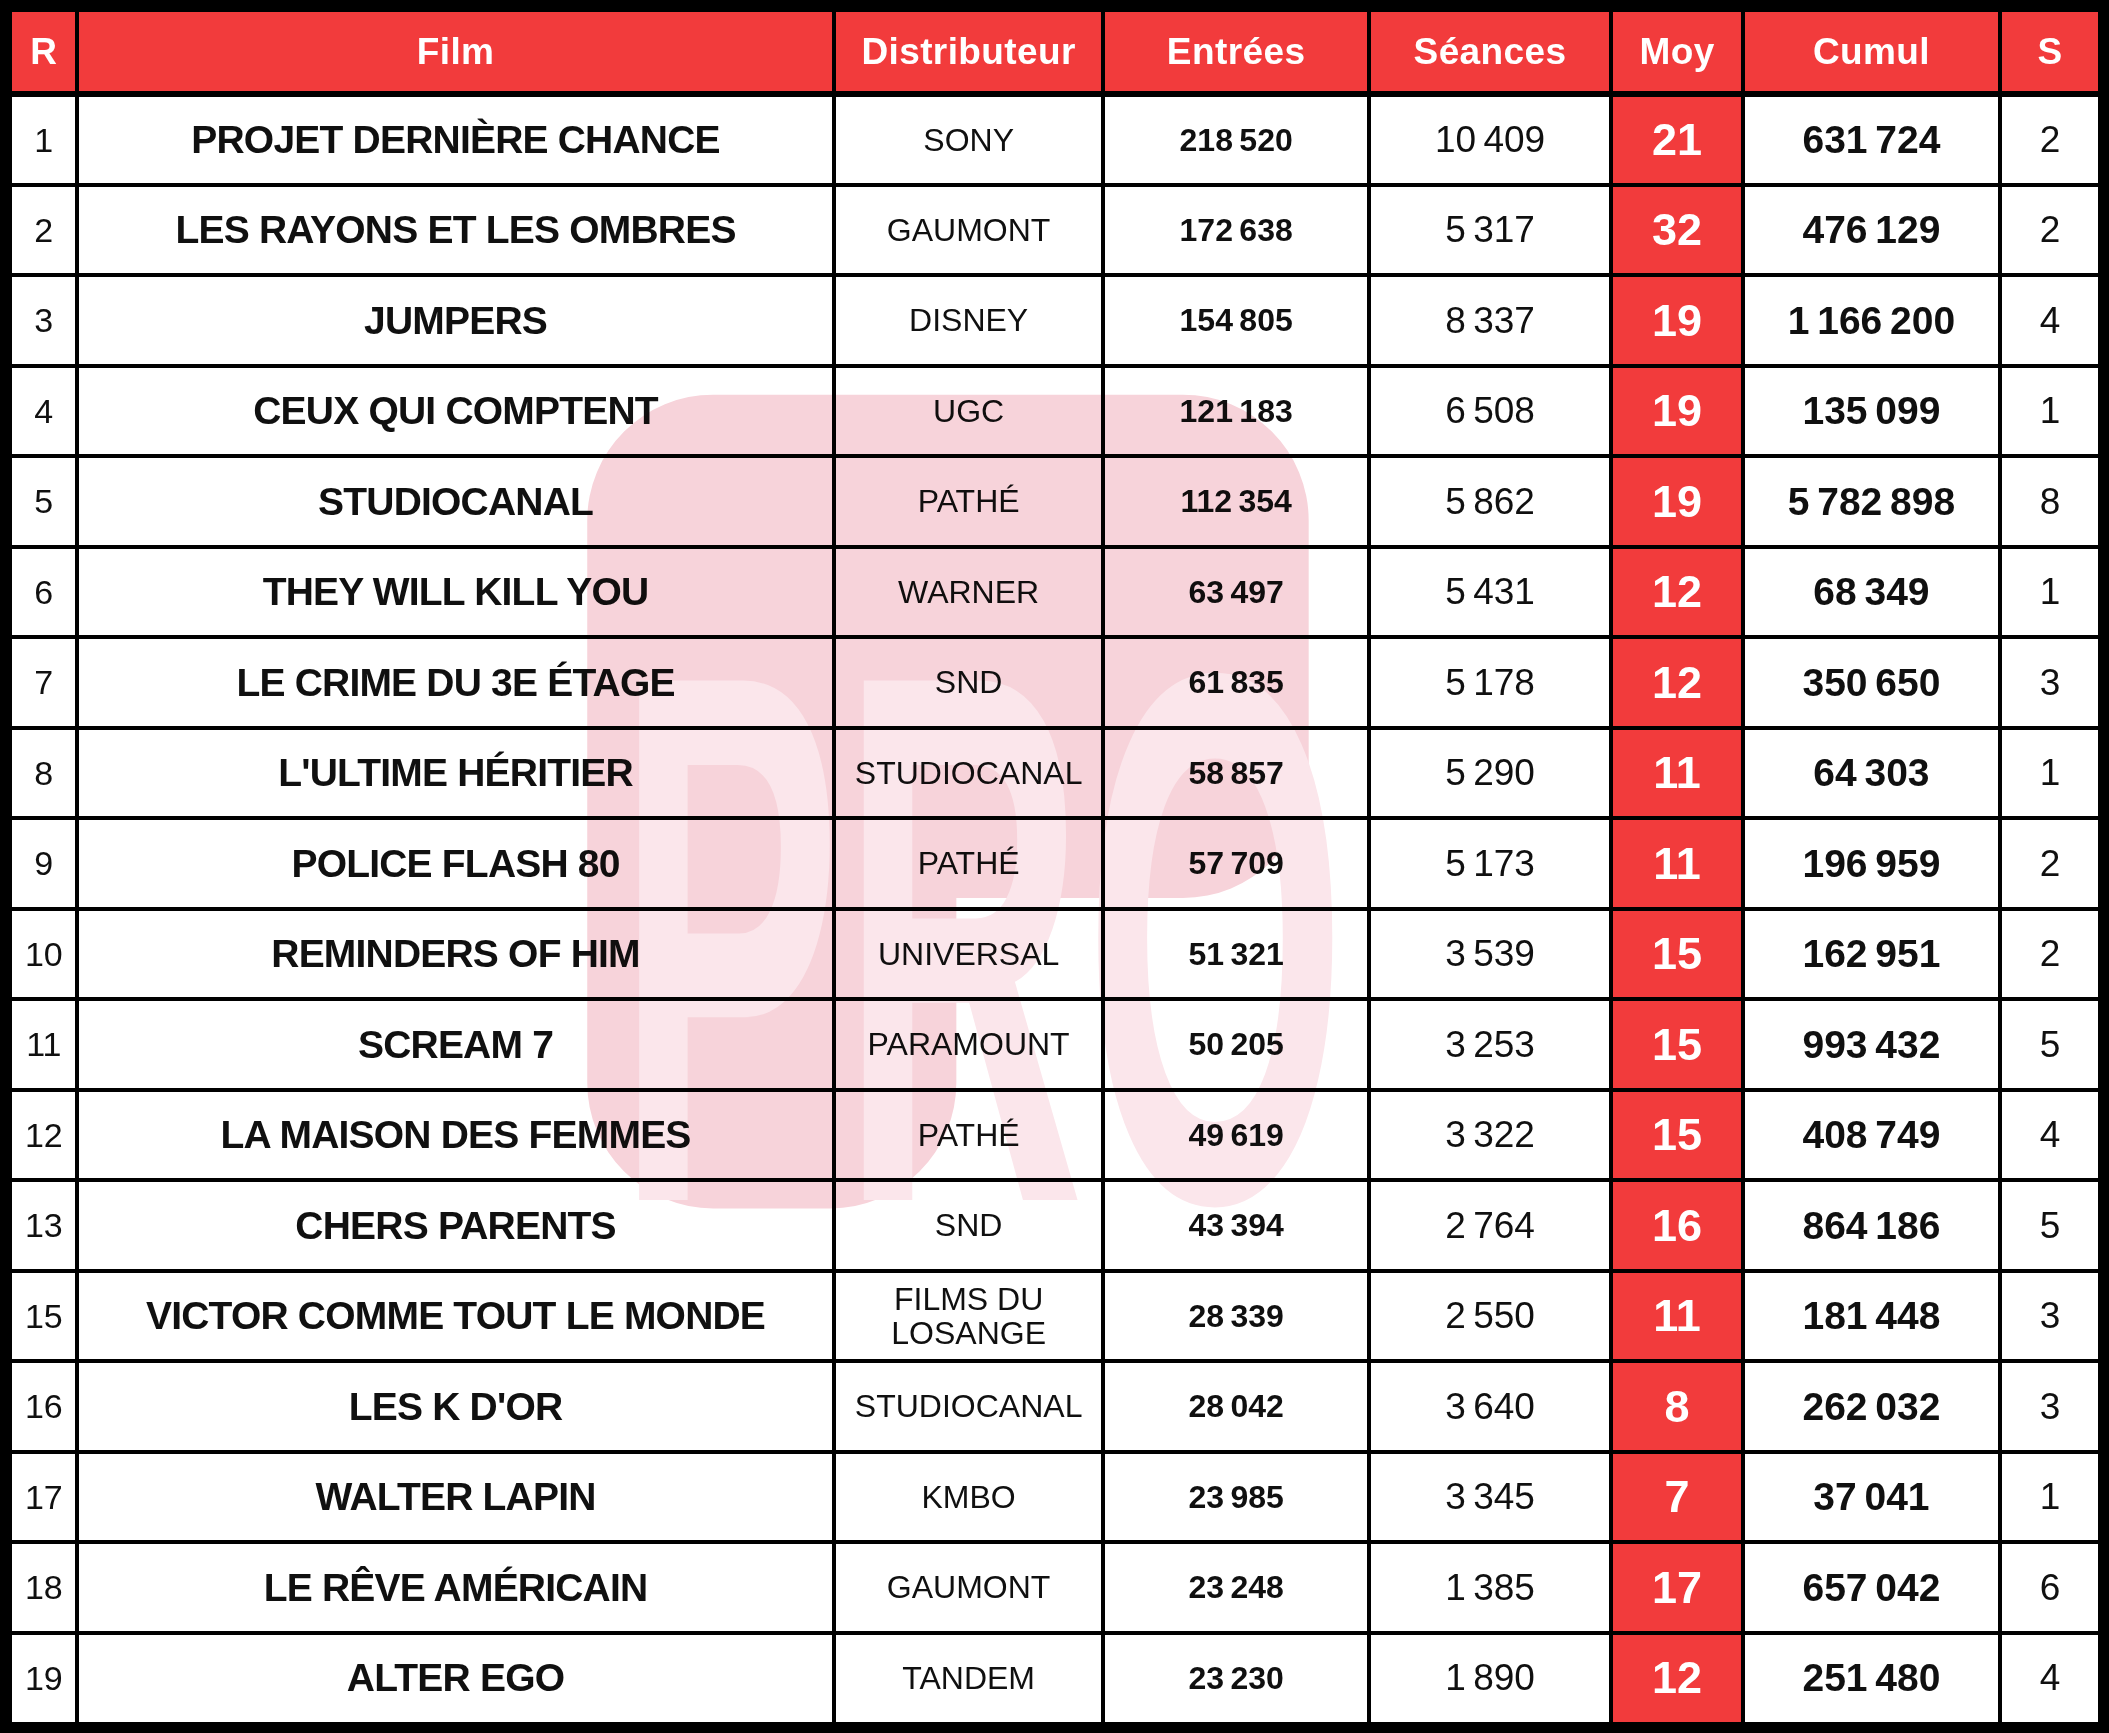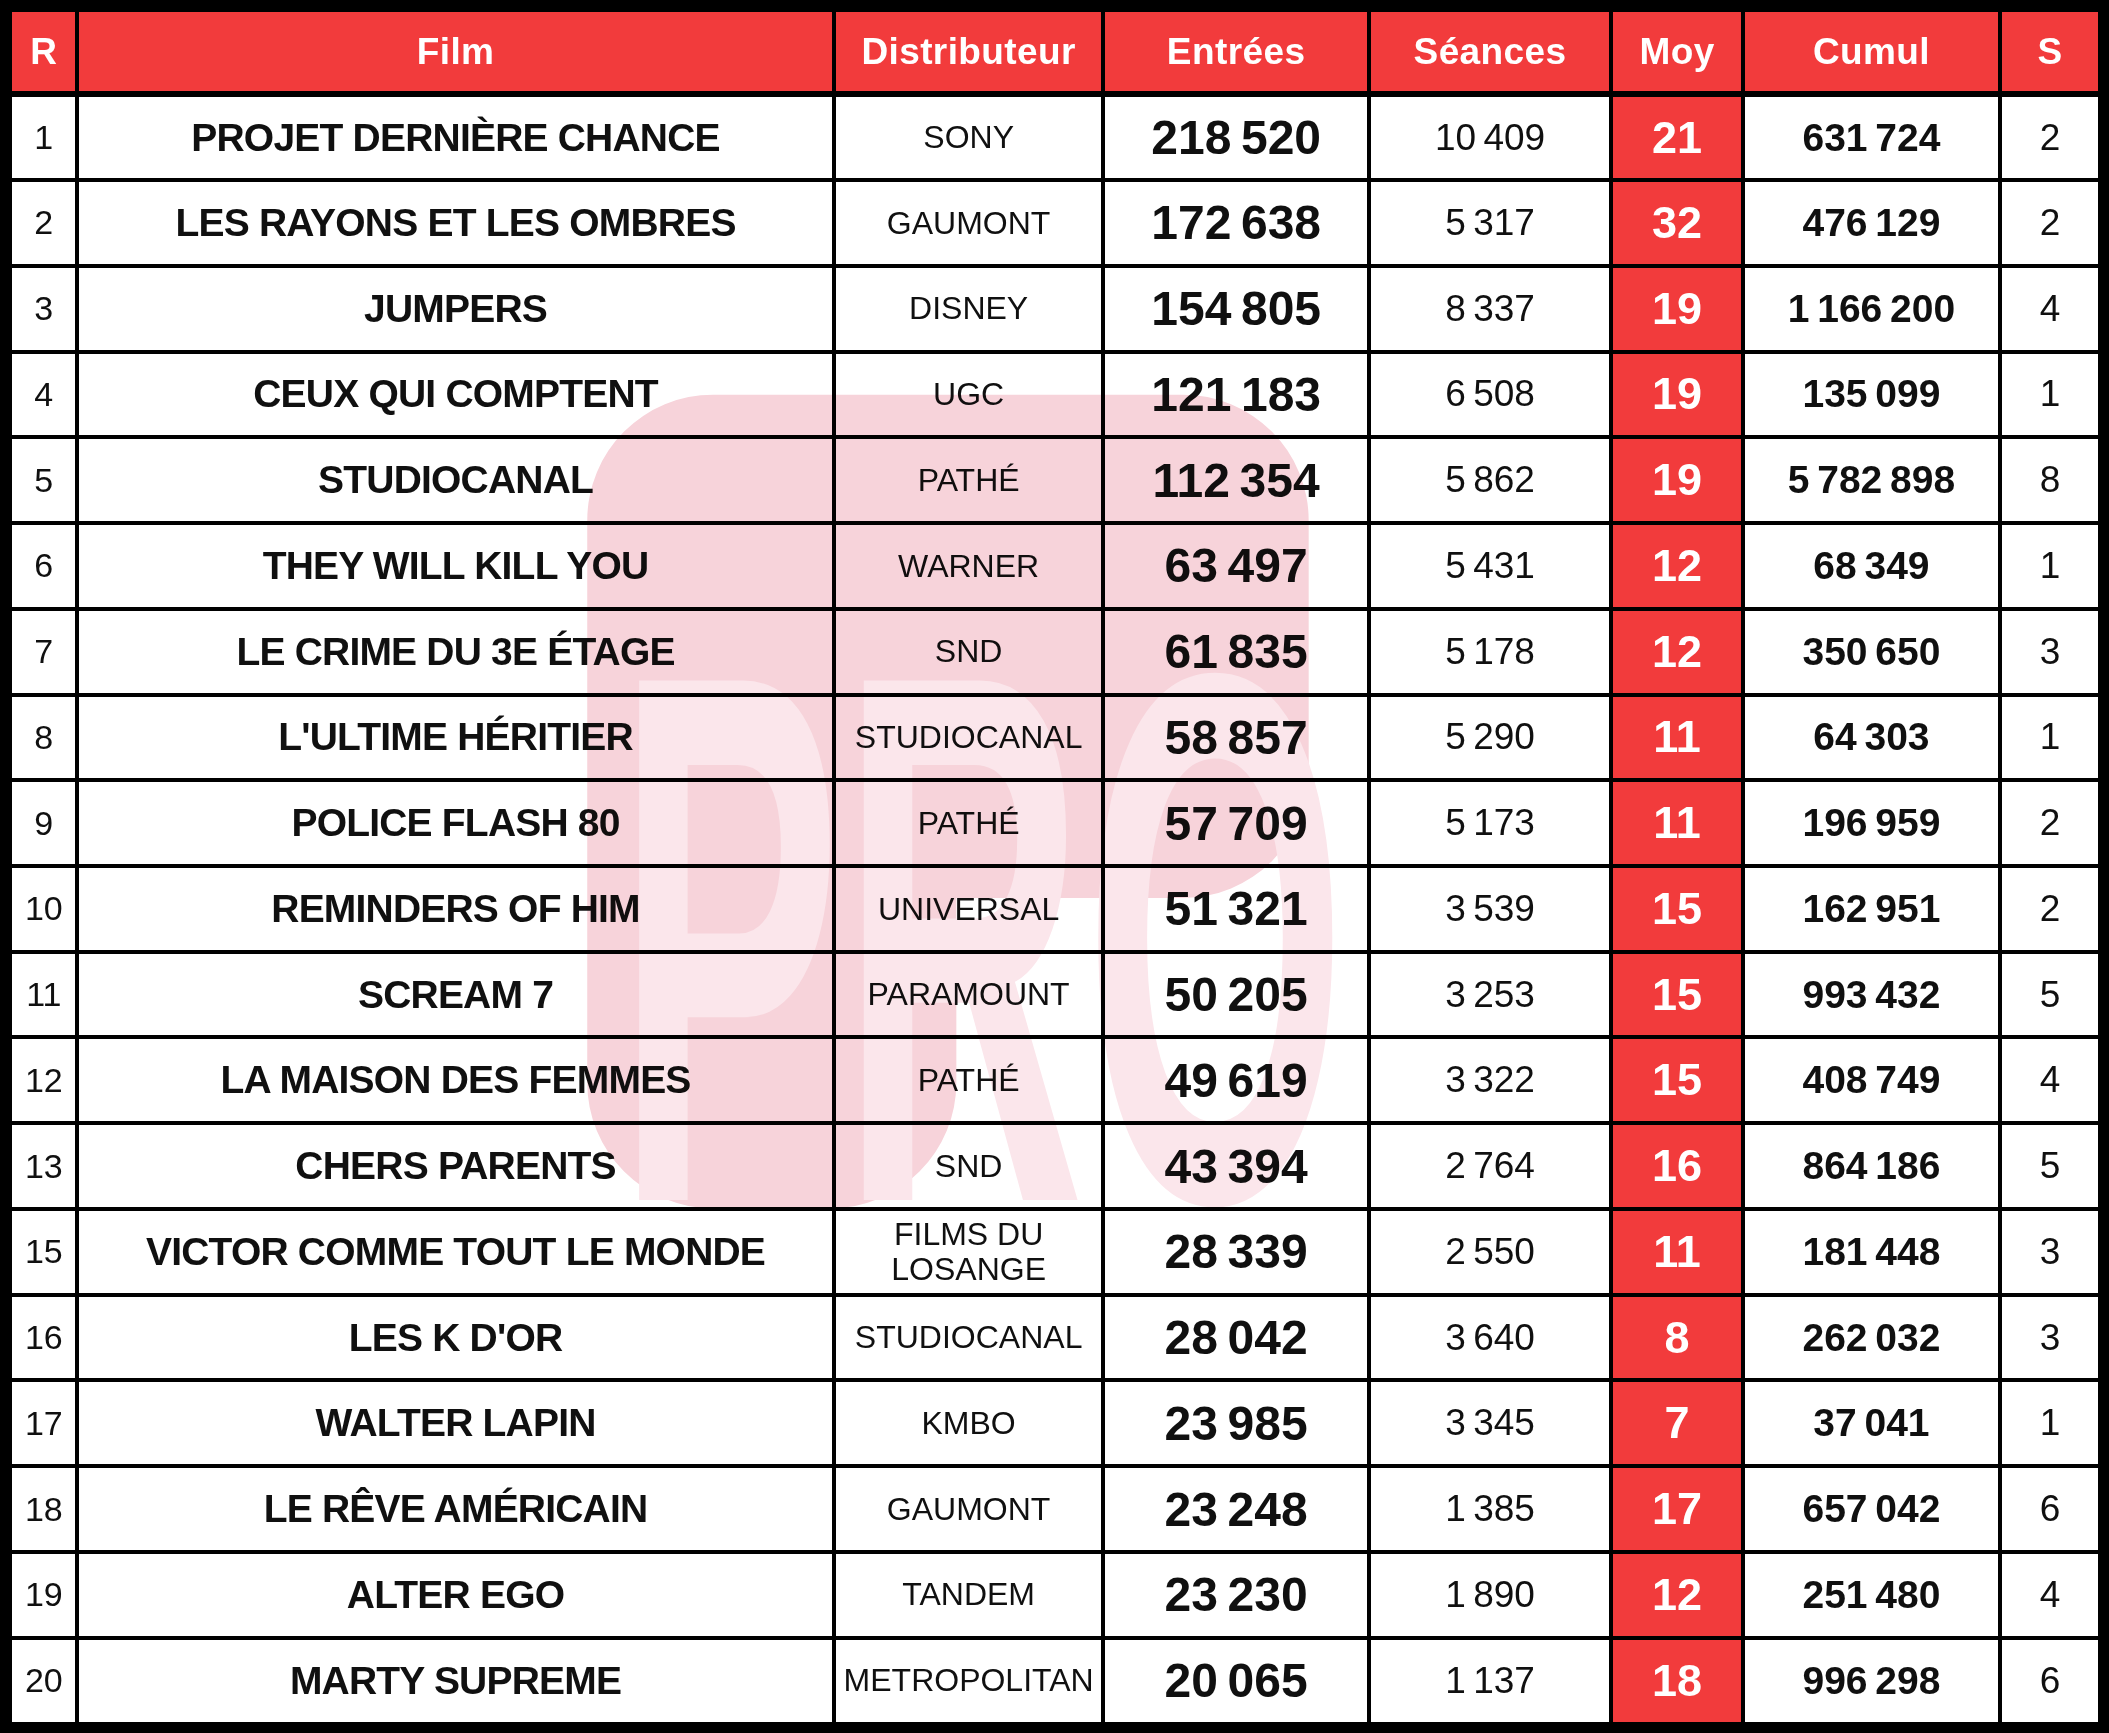--- a/index.html
+++ b/index.html
@@ -44,21 +44,21 @@
     background: var(--red);
     color: #fff;
     font-size: 37px;
     font-weight: 700;
     border-bottom-width: 6.7px;
     letter-spacing: 0.4px;
   }
   td.c0 { font-size: 34px; font-weight: 400; }
   td.c1 { font-size: 39px; font-weight: 800; letter-spacing: -0.8px; }
   td.c2 { font-size: 32px; font-weight: 400; line-height: 1.08; padding: 0 6.7px; }
-  td.c3 { font-size: 48px; font-weight: 700; }
+  td.c3 { font-size: 32px; font-weight: 700; }
   td.c4 { font-size: 37px; font-weight: 400; }
   td.c5 { background: var(--red); color: #fff; font-size: 45px; font-weight: 700; }
   td.c6 { font-size: 39px; font-weight: 700; }
   td.c7 { font-size: 37px; font-weight: 400; }
   .watermark {
     position: absolute;
     left: 0;
     top: 0;
     width: 2109px;
     height: 1734px;
@@ -274,30 +274,20 @@
         <tr>
           <td class="c0">19</td>
           <td class="c1">ALTER EGO</td>
           <td class="c2">TANDEM</td>
           <td class="c3">23 230</td>
           <td class="c4">1 890</td>
           <td class="c5">12</td>
           <td class="c6">251 480</td>
           <td class="c7">4</td>
         </tr>
-        <tr>
-          <td class="c0">20</td>
-          <td class="c1">MARTY SUPREME</td>
-          <td class="c2">METROPOLITAN</td>
-          <td class="c3">20 065</td>
-          <td class="c4">1 137</td>
-          <td class="c5">18</td>
-          <td class="c6">996 298</td>
-          <td class="c7">6</td>
-        </tr>
       </tbody>
   </table>
 
   <svg class="watermark" viewBox="0 0 2514 2066" aria-hidden="true">
     <path class="wm-blob" d="M 850,470 L 1410,470 A 150,150 0 0 1 1560,620 L 1560,920 A 150,150 0 0 1 1410,1070
          L 1140,1070 L 1140,1290 A 150,150 0 0 1 990,1440 L 850,1440
          A 150,150 0 0 1 700,1290 L 700,620 A 150,150 0 0 1 850,470 Z"></path>
     <text class="wm-letters" x="1170" y="1430" text-anchor="middle" font-size="900" textLength="870" lengthAdjust="spacingAndGlyphs">PRO</text>
   </svg>
 

